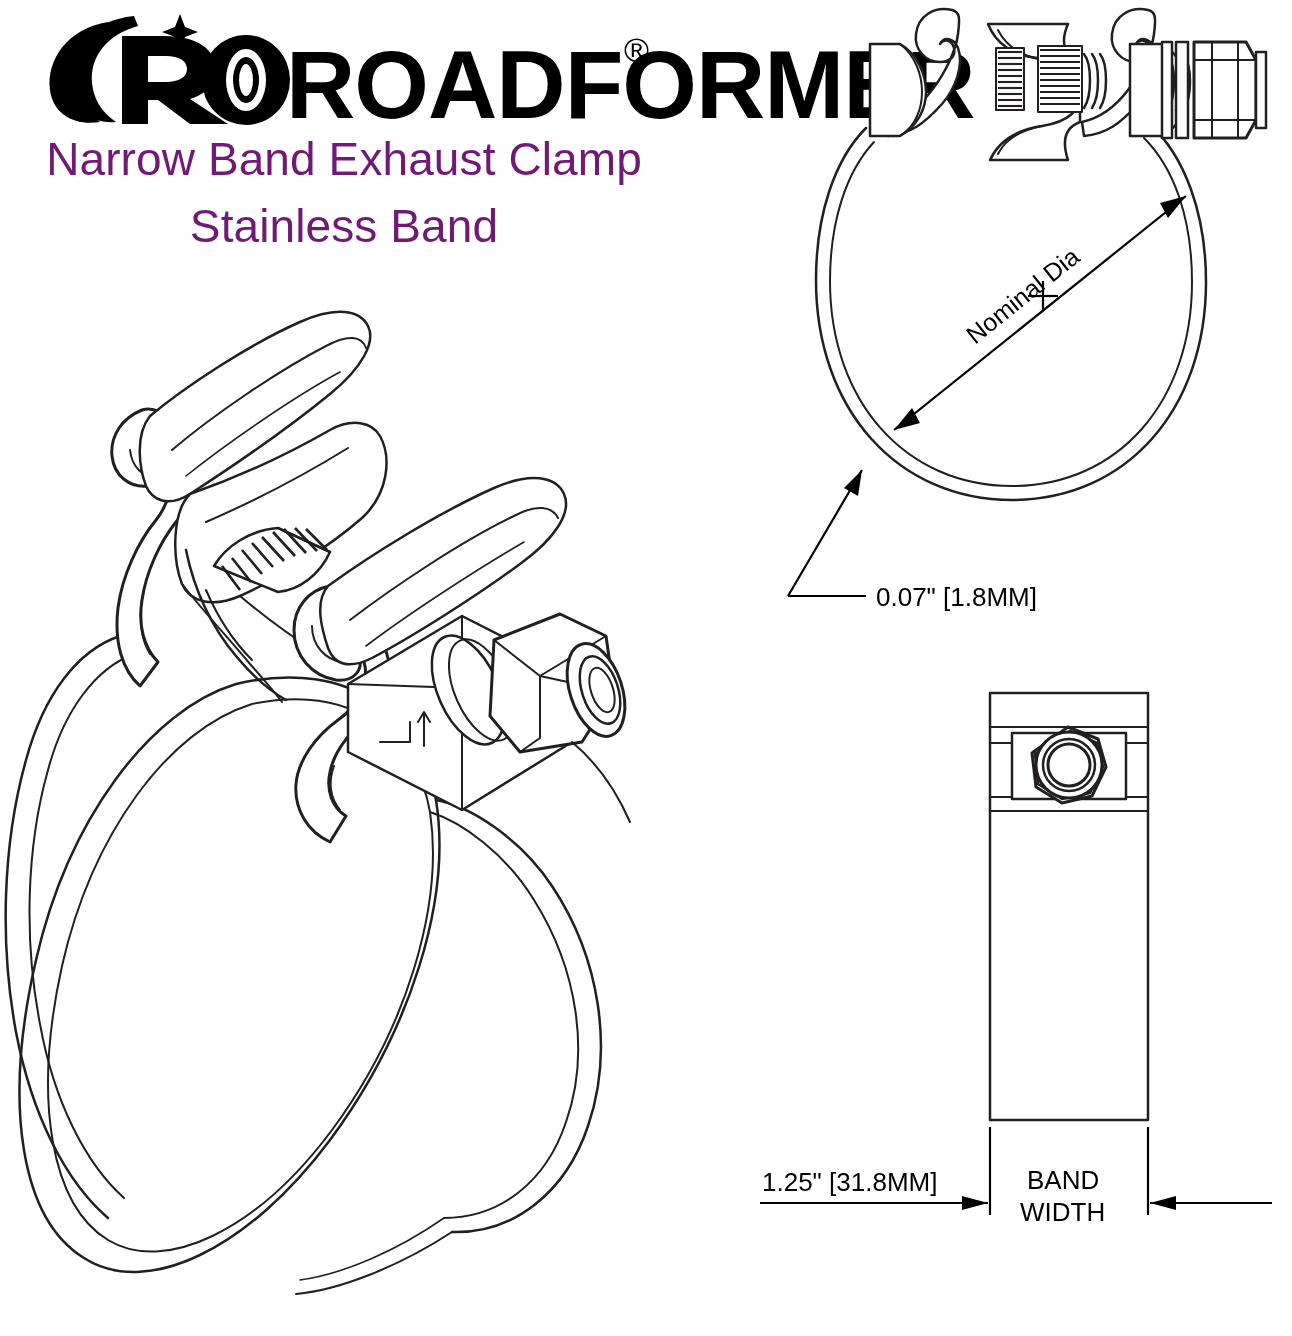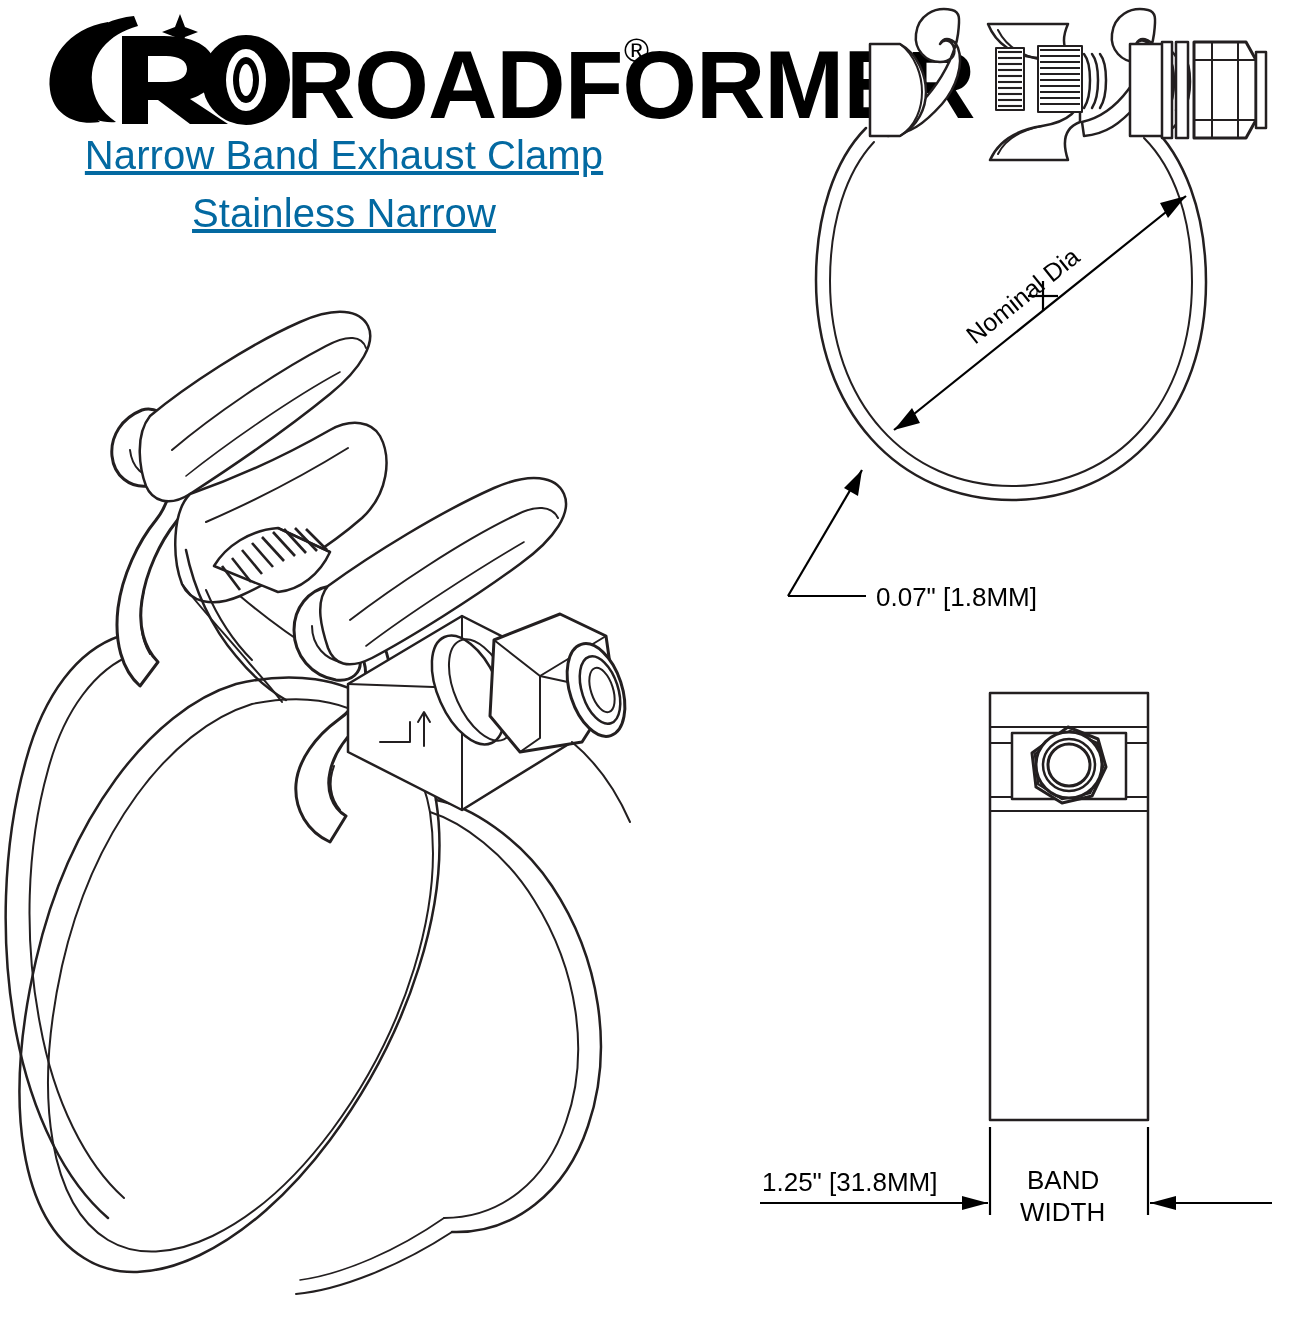--- a/index.html
+++ b/index.html
@@ -35,27 +35,26 @@
   }
   .brand-logo-svg {
     position: absolute;
     left: 38px;
     top: 0px;
   }
   .brand-subtitle {
     text-align: center;
     width: 660px;
     margin-left: 14px;
-    font-size: 40px;
+    font-size: 46px;
     font-weight: 400;
     letter-spacing: 0.1px;
     line-height: 1.46;
-    color: #0369a1;
+    color: #701a75;
     font-family: "Liberation Sans", sans-serif;
-    text-decoration: underline;
   }
 
   
   .fig {
     position: absolute;
   }
   #fig-iso  { left: 0px;   top: 290px; }
   #fig-ring { left: 770px; top: 0px;   }
   #fig-band { left: 740px; top: 655px; }
 
@@ -120,21 +119,21 @@
           <ellipse cx="208" cy="66" rx="7" ry="16" fill="#ffffff"></ellipse>
         </g>
 
         <text class="arrowfill" x="248" y="104" font-family="Liberation Sans, sans-serif" font-size="96" font-weight="700" letter-spacing="-1">ROADFORMER</text>
 
         <text class="arrowfill" x="586" y="48" font-family="Liberation Sans, sans-serif" font-size="34">®</text>
       </svg>
     </div>
 
     <div class="brand-subtitle">Narrow Band Exhaust Clamp</div>
-    <div class="brand-subtitle">Stainless Narrow</div>
+    <div class="brand-subtitle">Stainless Band</div>
   </div>
 
   <div class="fig" id="fig-iso">
     <svg width="700" height="1040" viewBox="0 0 700 1040" aria-label="Isometric clamp">
 
       <g>
 
         <path class="ln ln-w25 fillw" d="M236 394
                  C150 420 68 530 36 670
                  C2 818 22 930 84 968

